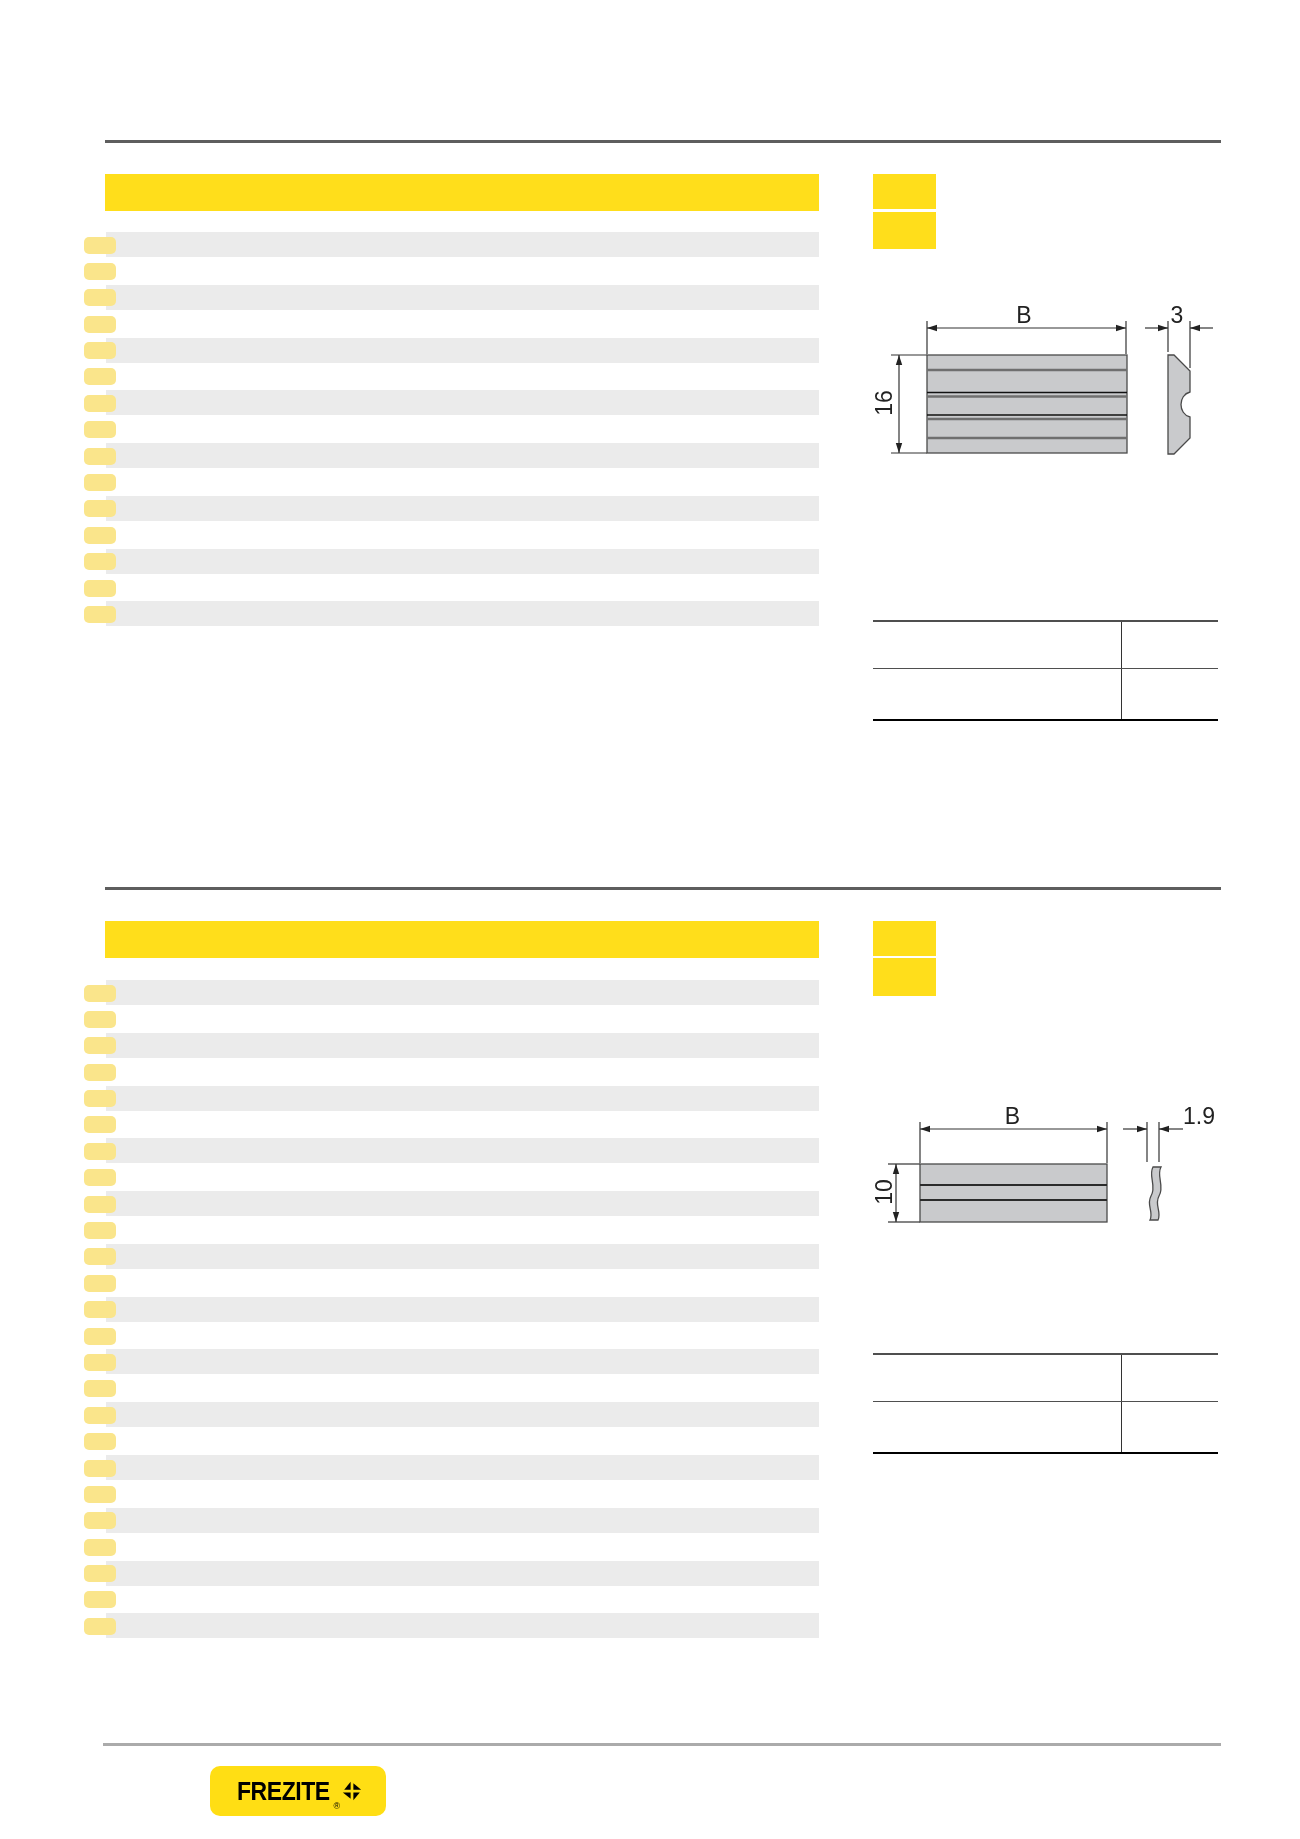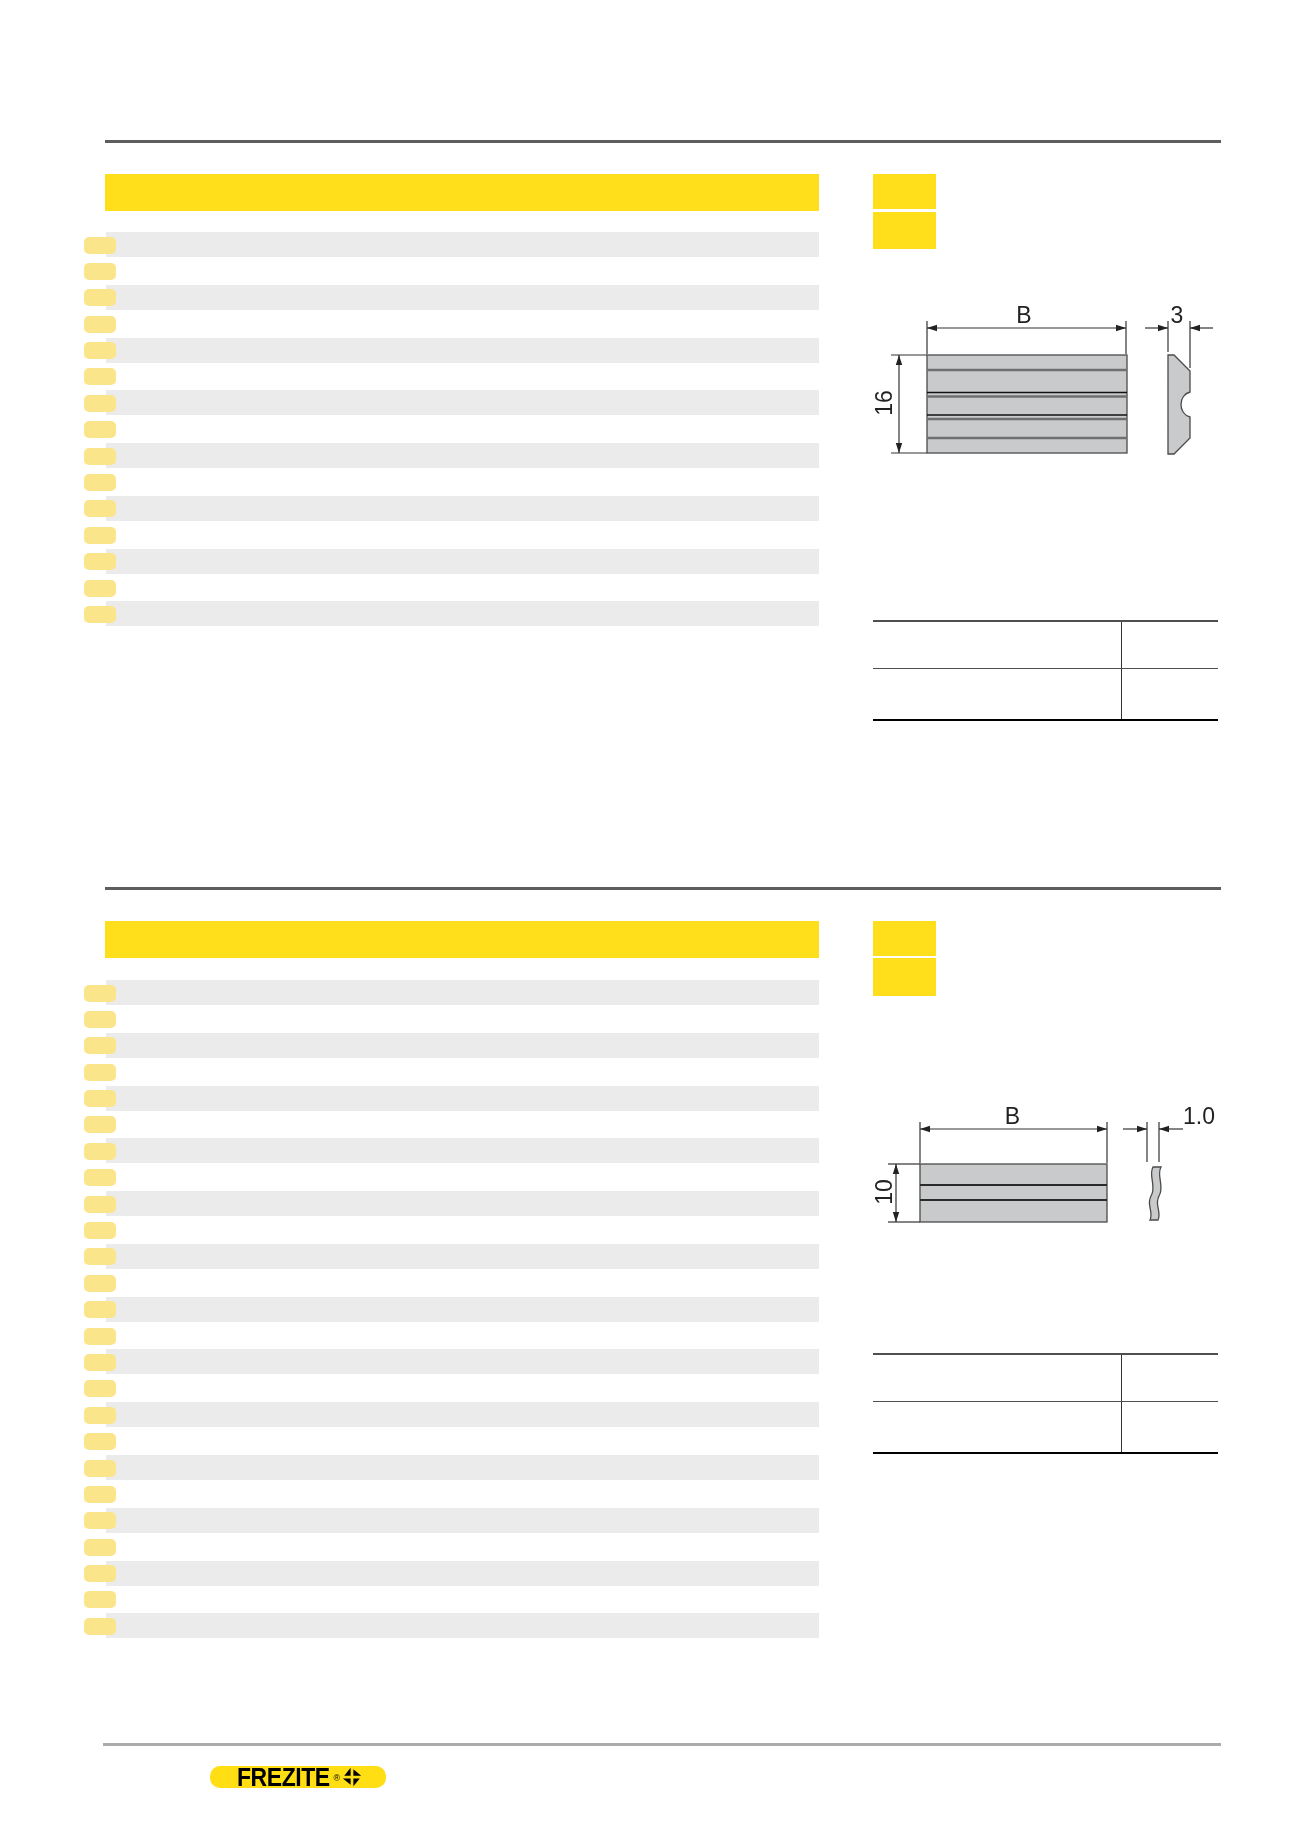--- a/index.html
+++ b/index.html
@@ -51,21 +51,21 @@
   #table-s1{top:620px;}
   #table-s2{top:1353px;}
   .spec-row{display:flex;}
   .spec-row.r1{height:46px;border-bottom:1.8px solid #4F4F4F;}
   .spec-row.r2{height:50px;border-bottom:2.2px solid #000;}
   .spec-cell{height:100%;}
   .spec-cell.c1{width:248px;border-right:1.6px solid #333;}
   .spec-cell.c2{flex:1;}
   #footer-rule{position:absolute;left:103px;top:1743px;width:1118px;height:3px;background:var(--rulelight);}
   #logo-pill{
-    position:absolute;left:210px;top:1766px;width:176px;height:22px;border-radius:10px;
+    position:absolute;left:210px;top:1766px;width:176px;height:50px;border-radius:10px;
     background:var(--logoyellow);display:flex;align-items:center;justify-content:center;
   }
   #logo-text{font-size:25px;font-weight:800;letter-spacing:-0.5px;transform:scaleX(0.92);color:#000;}
   #logo-reg{font-size:9px;color:#000;align-self:flex-end;margin:0 1px 5px 0;}
   .svg-thin{stroke:#333;stroke-width:1.2;fill:none;}
   .svg-arrow{fill:#222;stroke:none;}
 </style>
 </head>
 <body>
 
@@ -315,21 +315,21 @@
     <line class="svg-thin" x1="299" y1="22" x2="299" y2="62"></line>
     <line class="svg-thin" x1="263" y1="29" x2="287" y2="29"></line>
     <line class="svg-thin" x1="299" y1="29" x2="323" y2="29"></line>
     <polygon class="svg-arrow" points="287,29 277,25.8 277,32.2"></polygon>
     <polygon class="svg-arrow" points="299,29 309,25.8 309,32.2"></polygon>
 
     <path d="M293,67 C288,76 297,86 291,96 C286,105 294,112 290,120 L298,120 C302,112 294,105 299,96 C305,86 296,76 301,67 Z" fill="var(--dfill)" stroke="var(--dline)" stroke-width="1.3"></path>
   </svg>
   <span class="dim-label" id="lbl-b2">B</span>
   <span class="dim-label rot" id="lbl-h2">10</span>
-  <span class="dim-label" id="lbl-t2">1.0</span>
+  <span class="dim-label" id="lbl-t2">1.9</span>
 
   <div class="spec-table" id="table-s2">
     <div class="spec-row r1">
       <div class="spec-cell c1"></div>
       <div class="spec-cell c2"></div>
     </div>
     <div class="spec-row r2">
       <div class="spec-cell c1"></div>
       <div class="spec-cell c2"></div>
     </div>

